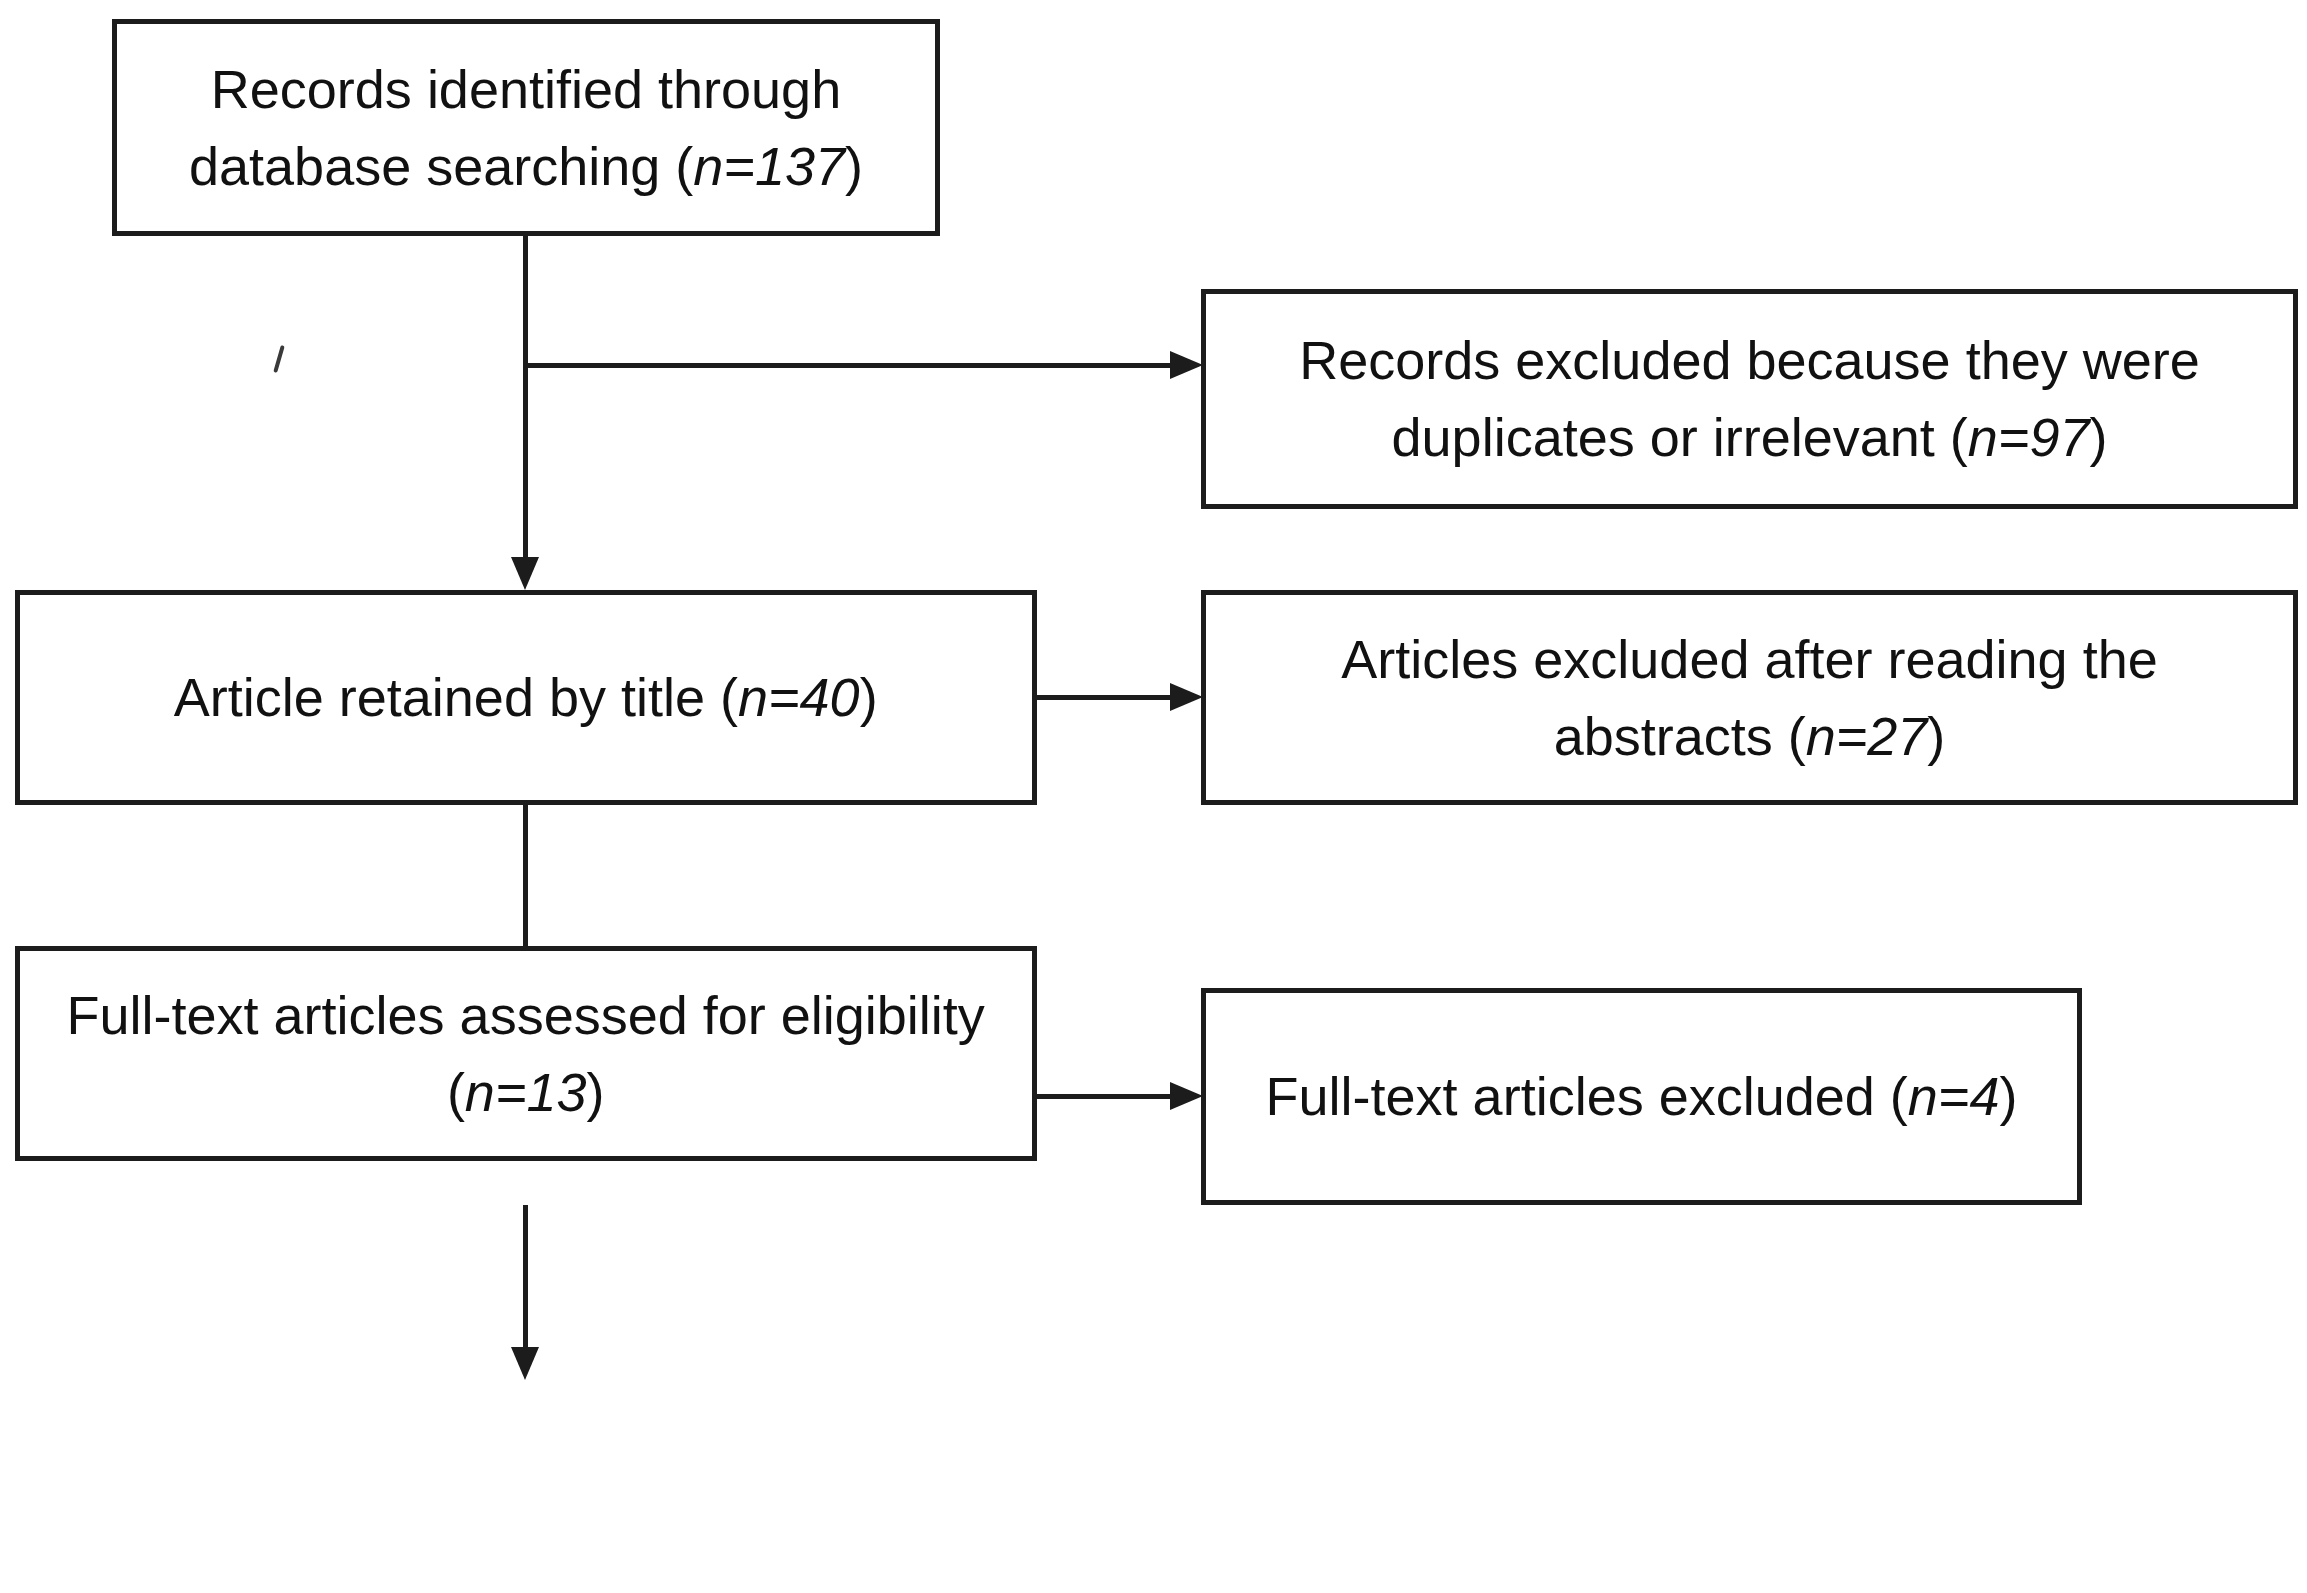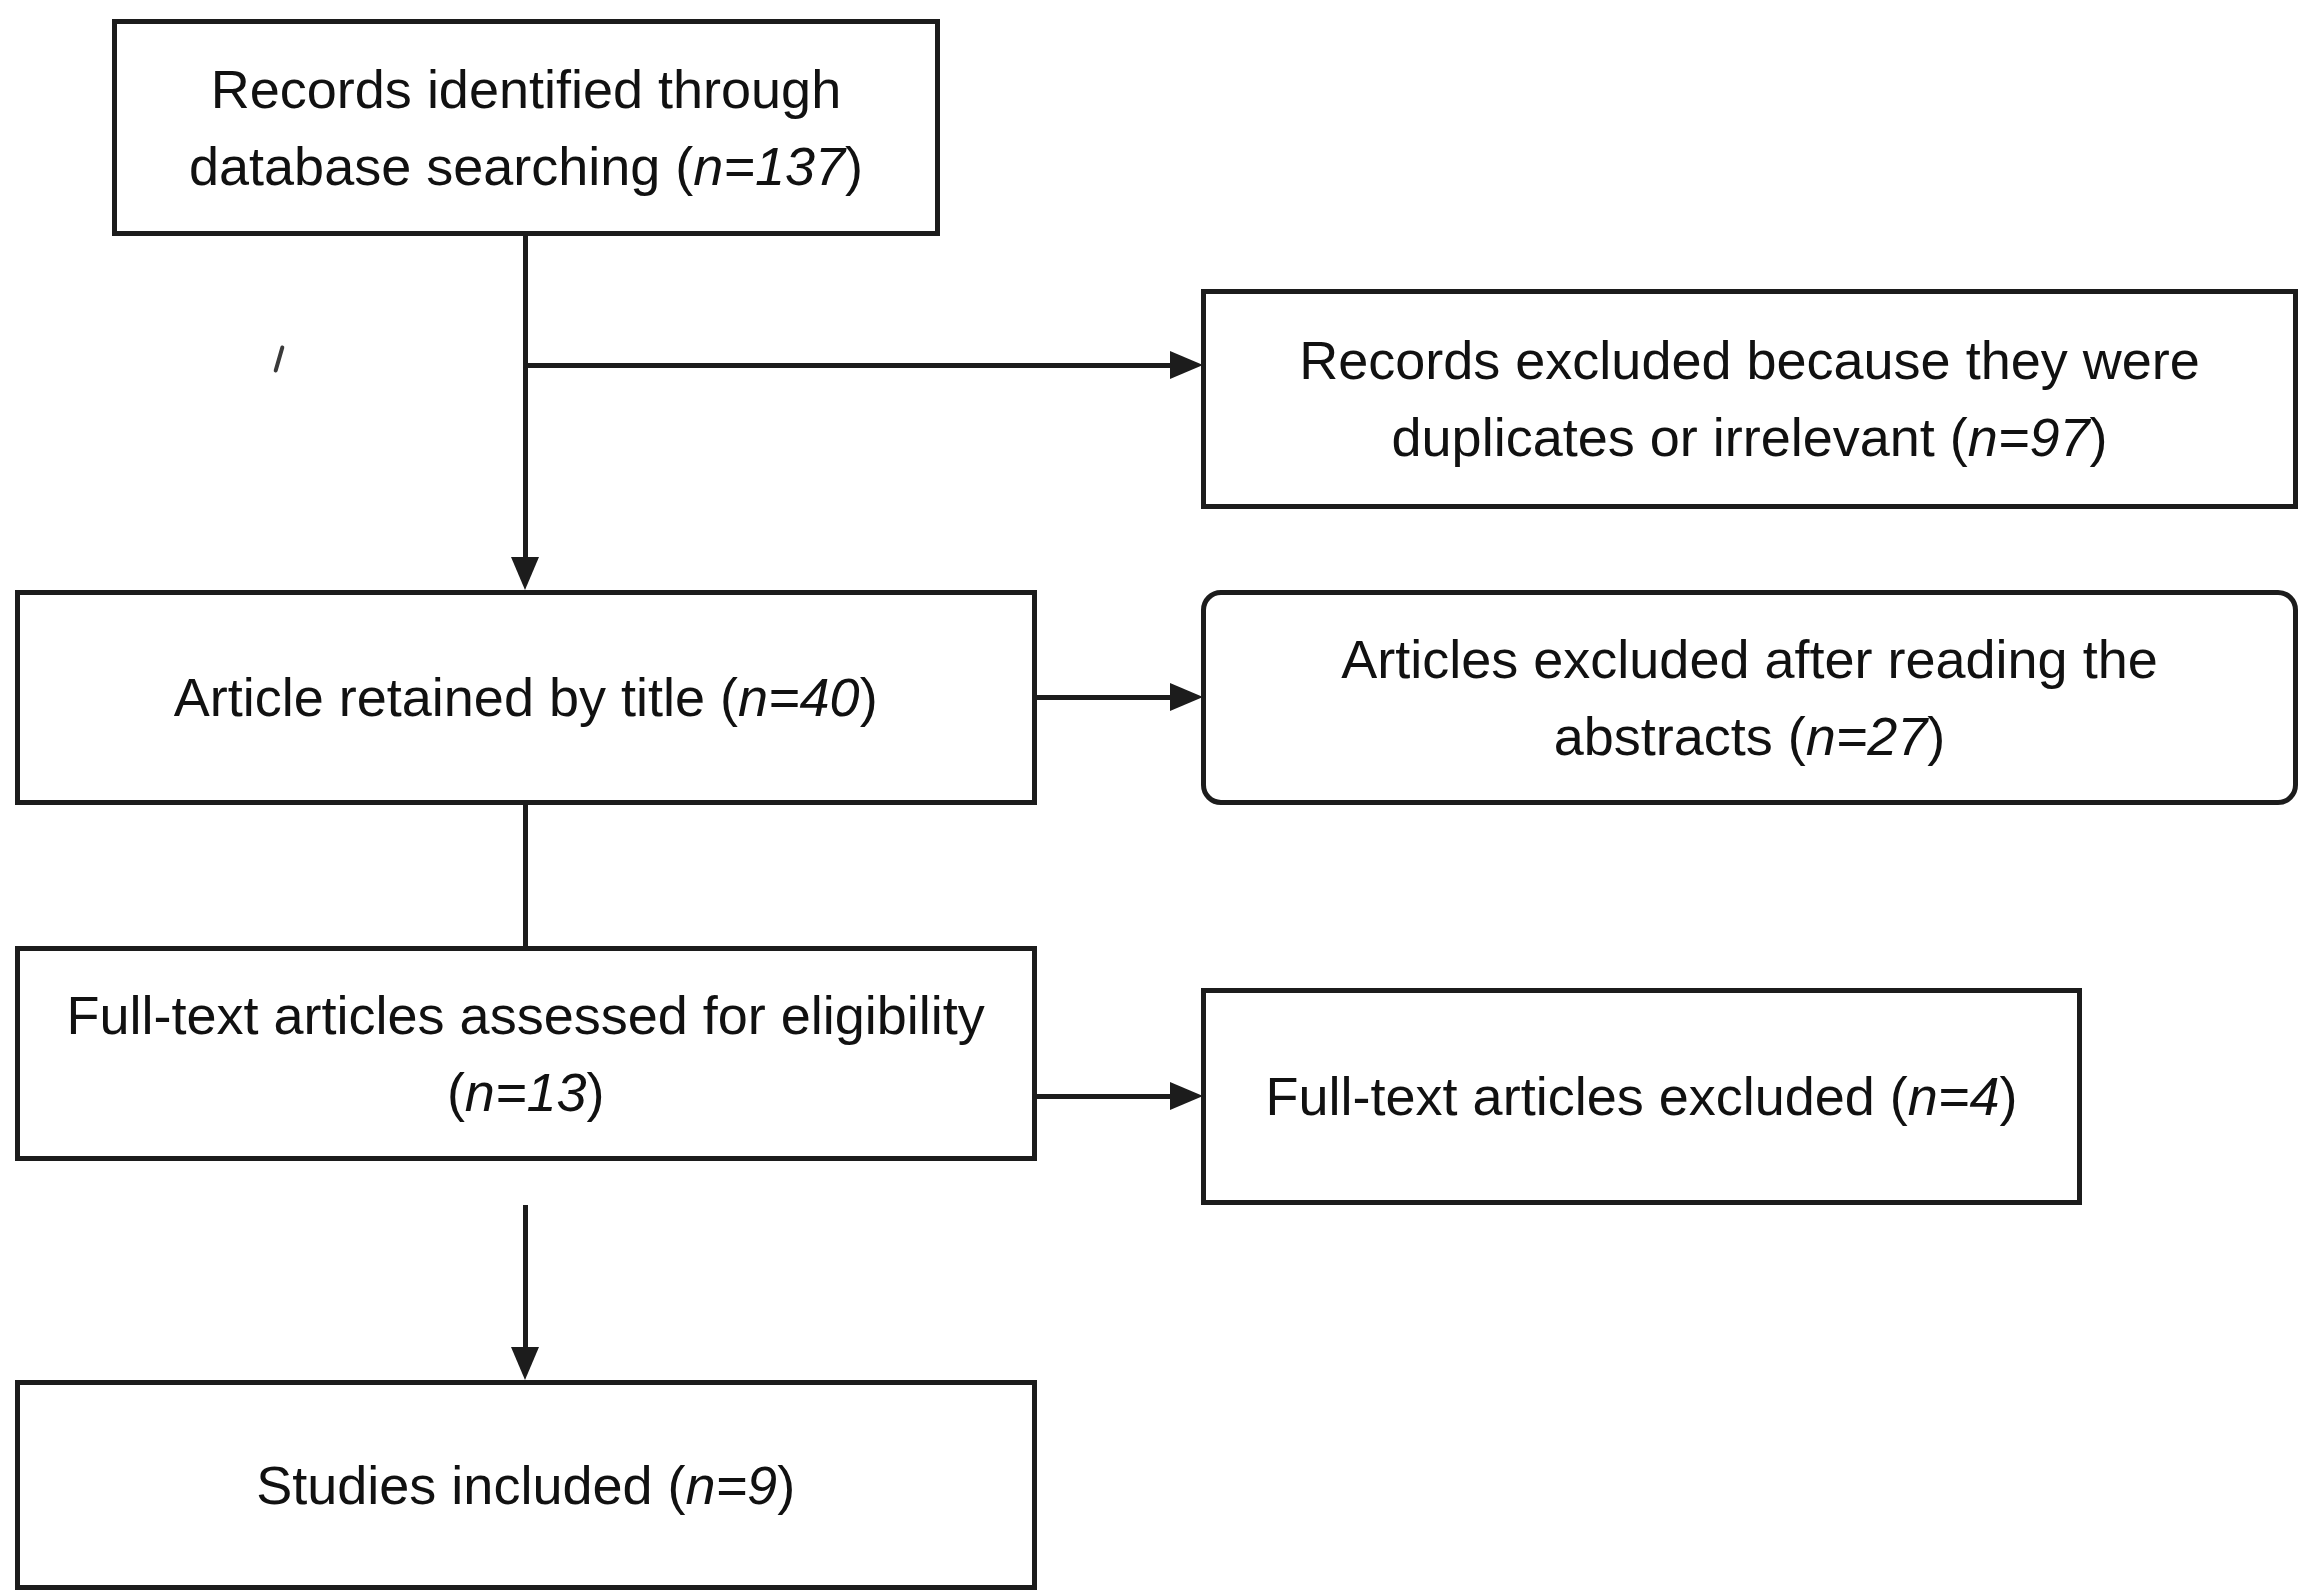--- a/index.html
+++ b/index.html
@@ -28,21 +28,21 @@
     font-size: 54px;
     line-height: 1.42;
     padding: 0 34px;
   }
   .n-italic { font-style: italic; }
 
   
   .box-identified        { left: 112px;  top: 19px;   width: 828px; height: 217px; }
   .box-records-excluded  { left: 1201px; top: 253px;  width: 1097px; height: 220px; margin-top: 36px; }
   .box-retained-title    { left: 14.7px;   top: 590px;  width: 1022px; height: 215px; }
-  .box-excluded-abstract { left: 1201px; top: 590px;  width: 1097px; height: 215px; border-radius: 20px; }
+  .box-excluded-abstract { left: 1201px; top: 590px;  width: 1097px; height: 215px; }
   .box-fulltext-assessed { left: 14.7px;   top: 946px; width: 1022px; height: 215px; }
   .box-fulltext-excluded { left: 1201px; top: 988px; width: 881px; height: 217px; }
   .box-studies-included  { left: 14.7px;   top: 1380px; width: 1022px; height: 210px; }
 
   .line {
     position: absolute;
     background: #1c1c1c;
   }
   .arrowhead-down {
     position: absolute;
@@ -123,18 +123,15 @@
   </div>
 
   <div class="box box-fulltext-assessed">
     <span><span>Full-text articles assessed for eligibility (</span><span class="n-italic">n=13</span><span>)</span></span>
   </div>
 
   <div class="box box-fulltext-excluded">
     <span><span>Full-text articles excluded (</span><span class="n-italic">n=4</span><span>)</span></span>
   </div>
 
-  <div class="box box-studies-included">
-    <span><span>Studies included (</span><span class="n-italic">n=9</span><span>)</span></span>
-  </div>
 
 </div>
 
 
 </body></html>

